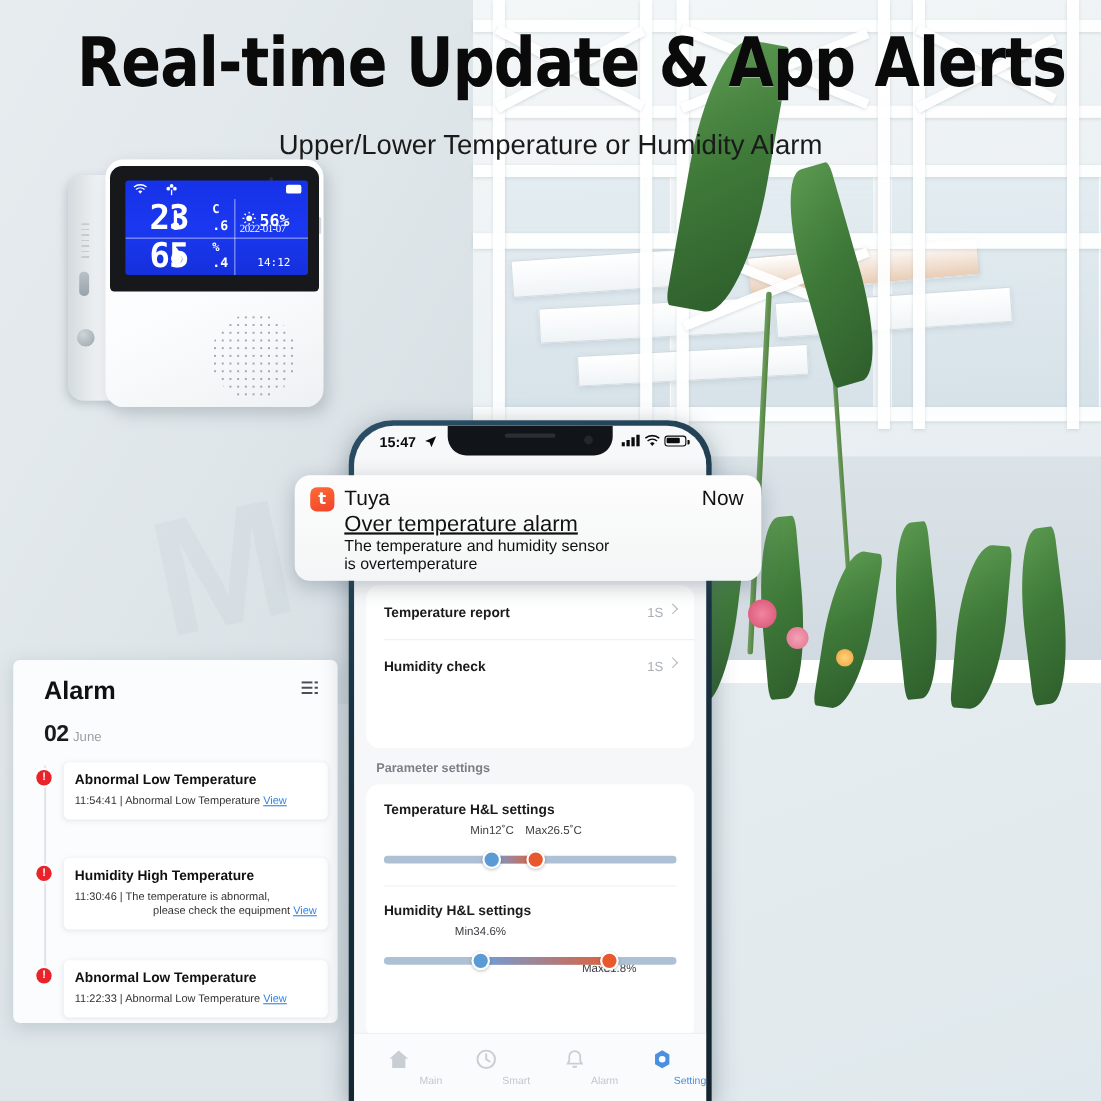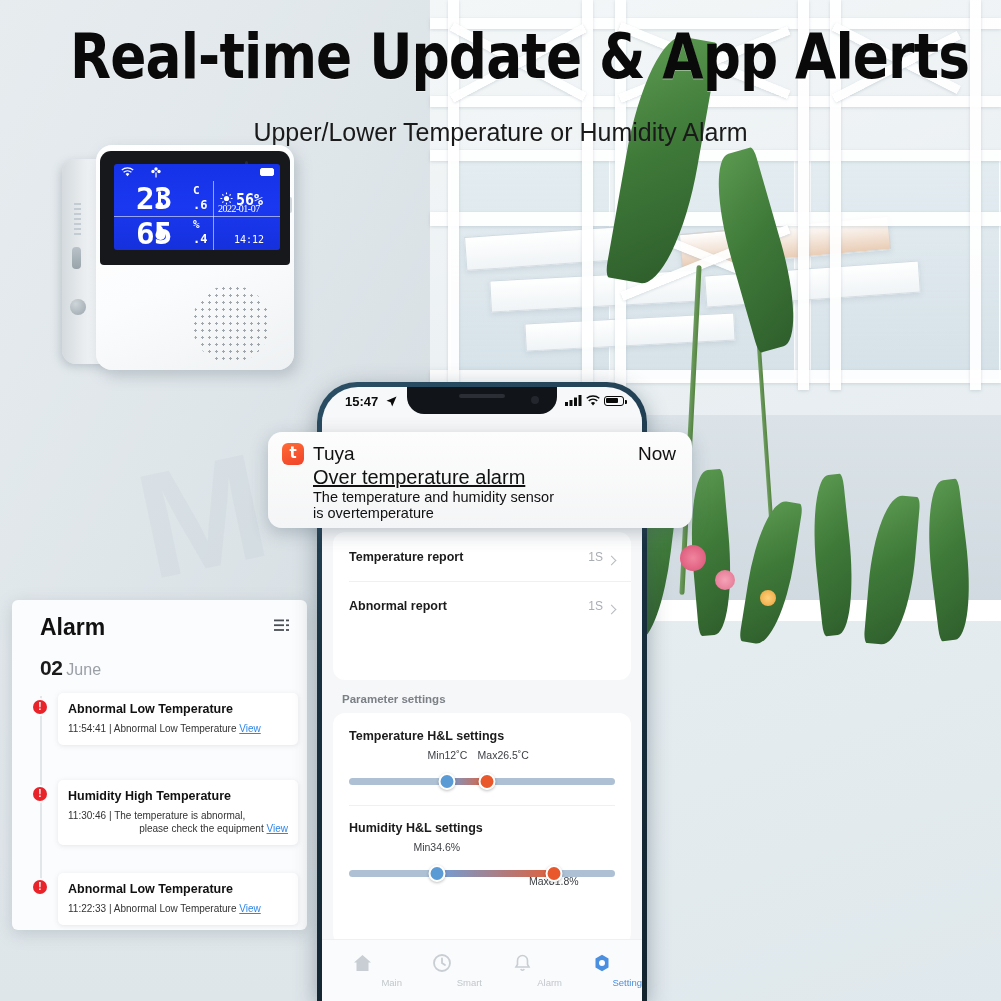--- a/index.html
+++ b/index.html
@@ -226,21 +226,21 @@
   .alarm-menu-icon {
     position: absolute; right: 16px; top: 19px;
     width: 17px; height: 13px;
   }
   .alarm-date-row { position: absolute; left: 28px; top: 56px; }
   .alarm-day {
     font-size: 21px; font-weight: 600; color: #1a1a1a;
     letter-spacing: -0.5px;
   }
   .alarm-month {
-    font-size: 16px; color: #9aa0a6; margin-left: 4px;
+    font-size: 12px; color: #9aa0a6; margin-left: 4px;
   }
   .timeline {
     position: absolute; left: 28px; top: 96px;
     width: 2px; height: 195px;
     background: #e3e6e9;
   }
   .alarm-item { position: absolute; left: 46px; width: 240px; }
   .alarm-dot {
     position: absolute; left: -25px; top: 7px;
     width: 14px; height: 14px; border-radius: 50%;
@@ -348,21 +348,21 @@
     padding: 0 16px;
   }
   .srow + .srow::before {
     content: ""; position: absolute; left: 16px; right: 0; top: 0;
     height: 1px; background: #eef0f2;
   }
   .srow-label {
     font-size: 12.5px; font-weight: bold; color: #1b1b1b;
   }
   .srow-right {
-    margin-left: auto; display: flex; align-items: flex-end; gap: 5px;
+    margin-left: auto; display: flex; align-items: flex-start; gap: 5px;
     font-size: 12px; color: #a9aeb4;
   }
   .chev {
     width: 7px; height: 7px;
     border-right: 1.6px solid #b6bbc1;
     border-top: 1.6px solid #b6bbc1;
     transform: rotate(45deg);
   }
   .toggle {
     margin-left: auto;
@@ -696,21 +696,21 @@
 
         <div class="settings-group group-1">
           <div class="srow">
             <span class="srow-label">Temperature report</span>
             <span class="srow-right">
               <span>1S</span>
               <span class="chev"></span>
             </span>
           </div>
           <div class="srow">
-            <span class="srow-label">Abnormal report</span>
+            <span class="srow-label">Humidity check</span>
             <span class="srow-right">
               <span>1S</span>
               <span class="chev"></span>
             </span>
           </div>
         </div>
 
         <div class="section-label">Parameter settings</div>
 
         <div class="settings-group group-2">

